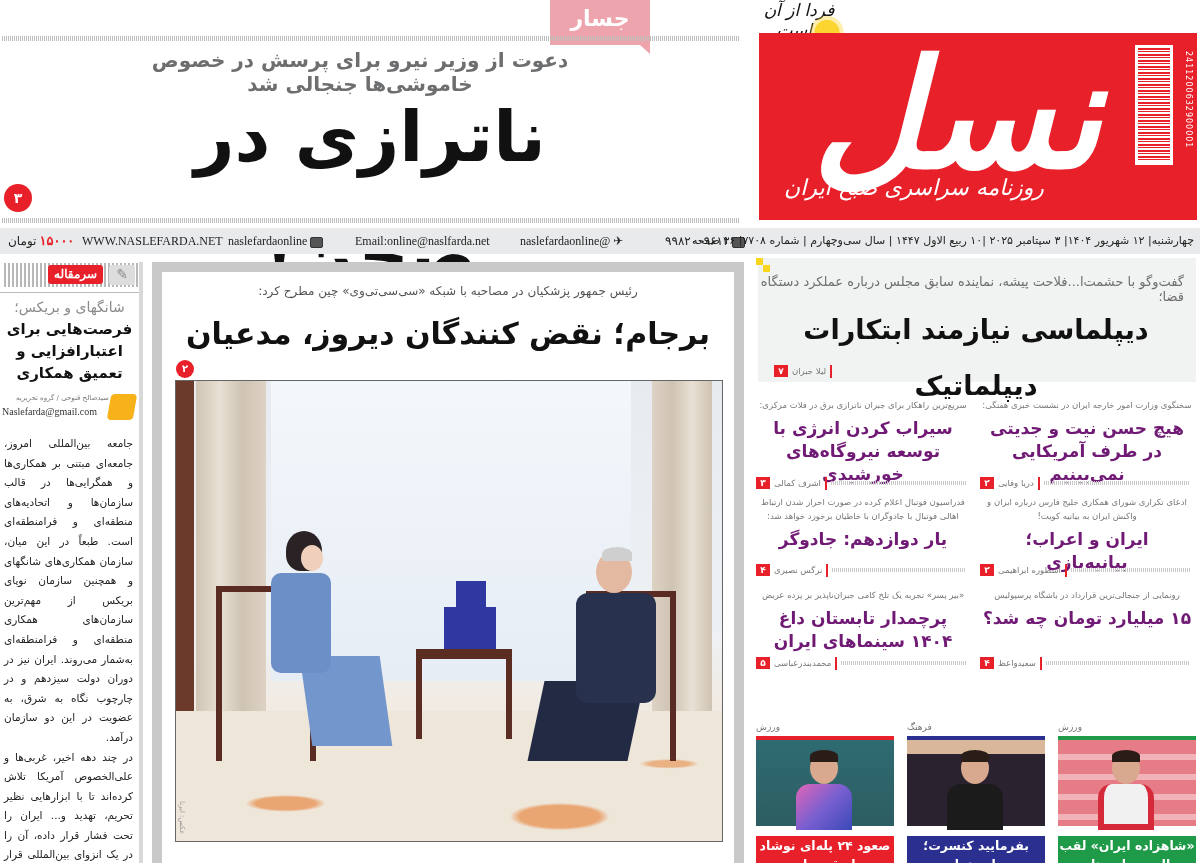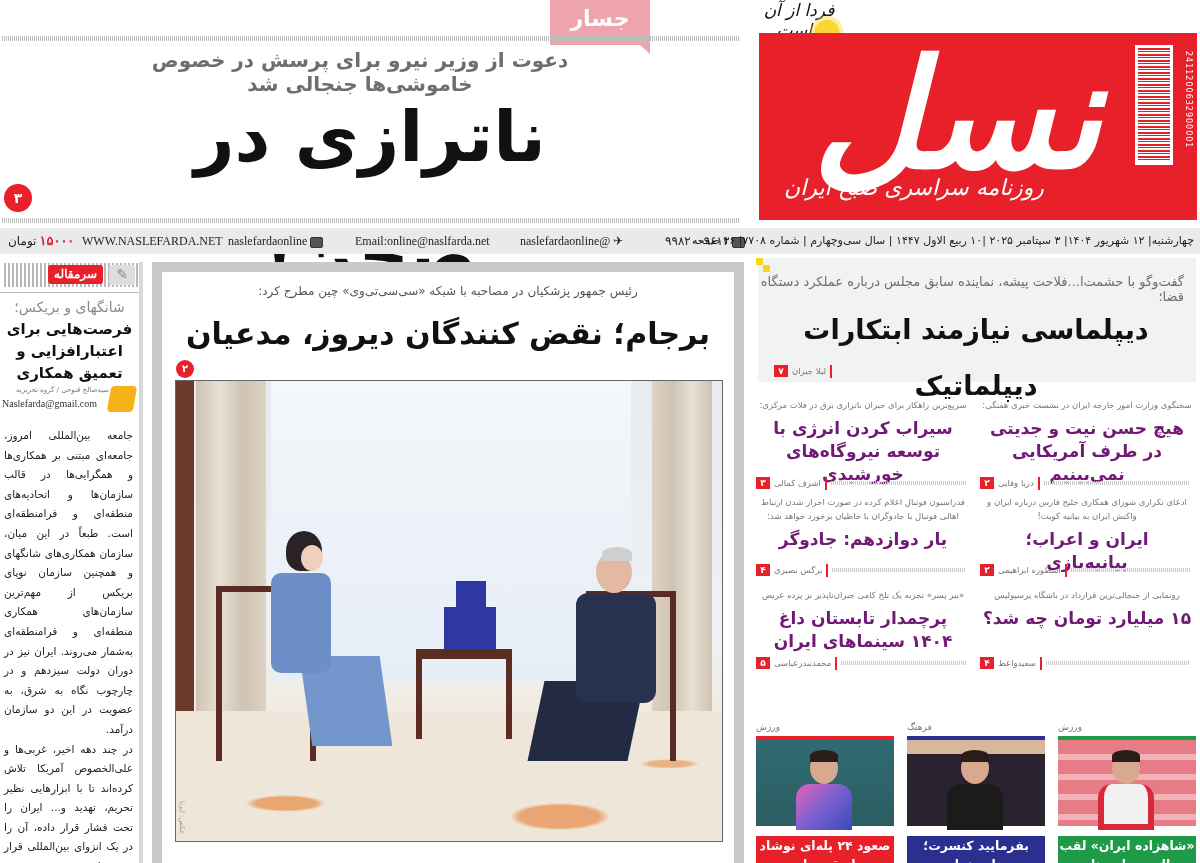--- a/index.html
+++ b/index.html
@@ -81,21 +81,21 @@
   
   .editorial { position: absolute; left: 0; top: 262px; width: 143px; height: 601px; border-right: 4px solid #d7d8d9; }
   .ed-header { position: absolute; left: 4px; top: 1px; width: 135px; height: 24px;
     background-image: repeating-linear-gradient(90deg, #b8b8b8 0 2px, transparent 2px 4px); font-family: Liberation Serif, serif; }
   .ed-tag { position: absolute; right: 36px; top: 2px; background: #e8202a; color: #fff; font-weight: bold; font-size: 12px;
     padding: 2px 6px; border-radius: 3px; }
   .ed-pen { position: absolute; right: 4px; top: 2px; width: 26px; height: 20px; background: #ddd; border-radius: 3px; color:#888; font-size: 14px; text-align:center; line-height:20px;}
   .ed-box { position: absolute; left: 0; top: 30px; width: 139px; height: 571px; border-top: 1px solid #bbb; }
   .ed-kicker { margin-top: 6px; text-align: center; color: #8a8a8a; font-size: 14px; }
   .ed-title { text-align: center; font-weight: bold; font-size: 15px; line-height: 22px; color: #111; margin-top: 3px; padding: 0 4px; }
-  .ed-author { margin-top: 0; position: relative; height: 36px; }
+  .ed-author { margin-top: 8px; position: relative; height: 36px; }
   .ed-author-name { position: absolute; right: 30px; top: 2px; font-size: 7px; color: #777; }
   .ed-author-email { position: absolute; left: 2px; top: 14px; font-family: "Liberation Serif", serif; font-size: 10px; color: #333; direction: ltr; }
   .ed-logo { position: absolute; right: 4px; top: 2px; width: 26px; height: 26px; background: #f7b21a; border-radius: 4px; transform: skewX(-10deg); }
   .ed-body { padding: 6px 6px 0 4px; font-size: 10.5px; line-height: 19.6px; color: #222; text-align: justify; text-align-last: right; }
   .ed-body p { margin-bottom: 0; }
 
   
   .lead { position: absolute; left: 152px; top: 262px; width: 592px; height: 601px; border: 10px solid #c9c9c9; border-bottom: none; background: #fff; }
   .lead-inner { position: absolute; left: 0; top: 0; width: 572px; height: 601px; }
   .lead-kicker { position: absolute; left: 0; top: 12px; width: 572px; text-align: center; font-size: 12px; color: #555; }

